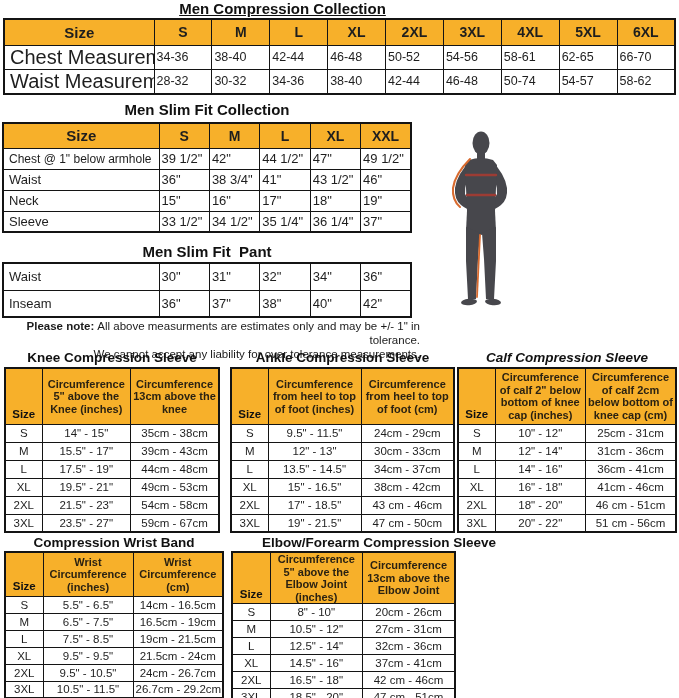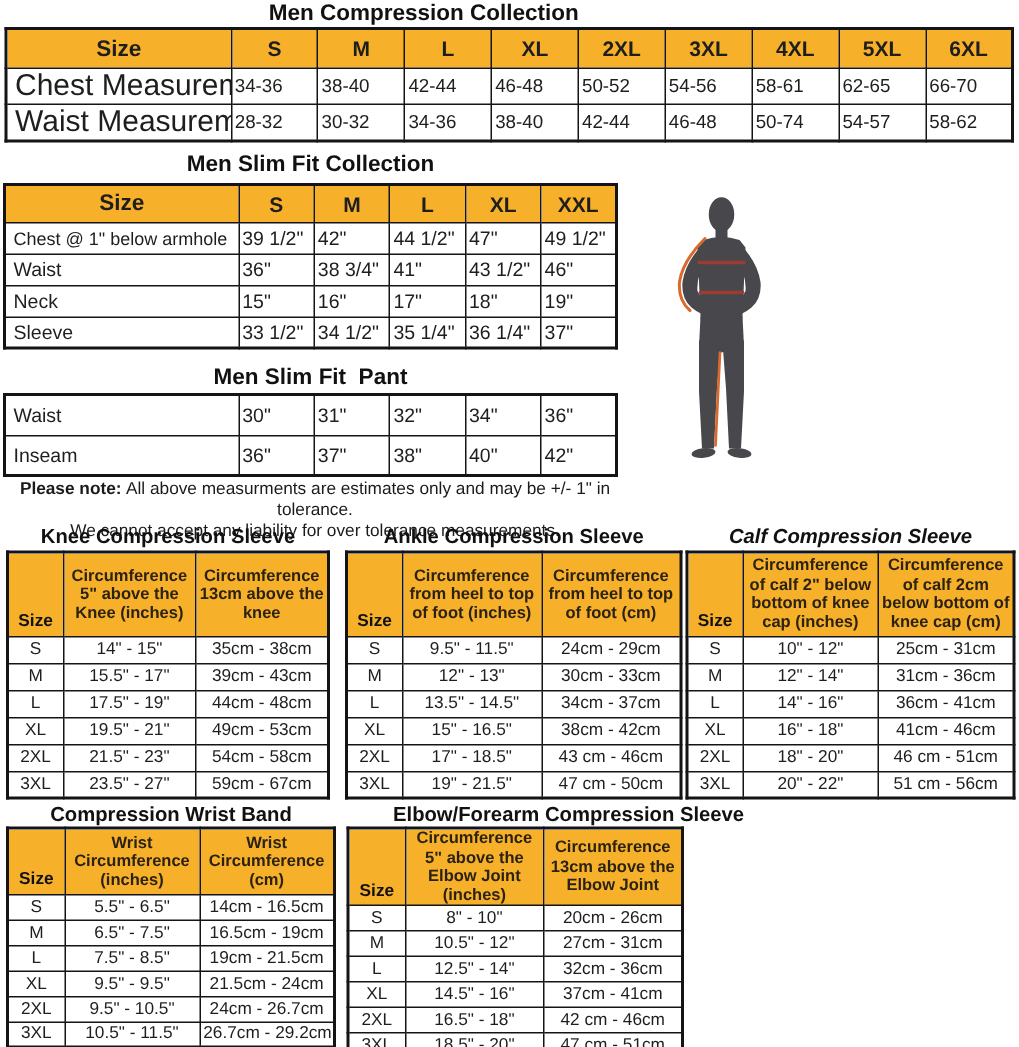--- a/index.html
+++ b/index.html
@@ -34,21 +34,21 @@
   .r2 thead tr{height:44px;} .r2 tbody tr{height:17px;}
 
   .note{font-size:11.5px;line-height:14px;text-align:center;color:#1b1b1b;}
   .note b{margin-right:3px;}
 </style>
 </head>
 <body>
 
 <div class="page" style="--gold: #F7B02A; --border: #141414; --text: #1e1e1e; --figure: #47474c; --line-red: #9c3c34; --line-orange: #d86a2e;">
 
-  <div class="sec ttl" style="top:0;left:3;width:565px;">Men Compression Collection</div>
+  <div class="sec ttl" style="top:0;left:3;width:565px;text-decoration:underline;">Men Compression Collection</div>
   <table id="t1" class="bigtbl sec" style="top:18px;left:3px;width:673px;">
     <colgroup>
         <col style="width:150px">
         <col>
         <col>
         <col>
         <col>
         <col>
         <col>
         <col>
@@ -201,21 +201,21 @@
           <td>Inseam</td>
           <td>36"</td>
           <td>37"</td>
           <td>38"</td>
           <td>40"</td>
           <td>42"</td>
         </tr>
       </tbody>
   </table>
 
-  <div class="sec note" style="top:319px;left:0;width:420px;">
+  <div class="sec note" style="top:319px;left:0;width:420px;text-align:right;">
     <div><b>Please note:</b><span>All above measurments are estimates only and may be +/- 1" in tolerance.</span></div>
     <div>We cannot accept any liability for over tolerance measurements.</div>
   </div>
 
   <div class="sec ttl-sm" style="top:350px;left:4px;width:216px;">Knee Compression Sleeve</div>
   <table class="smalltbl r1 sec" style="top:367px;left:4px;width:216px;">
     <colgroup>
         <col style="width:37px">
         <col>
         <col>

